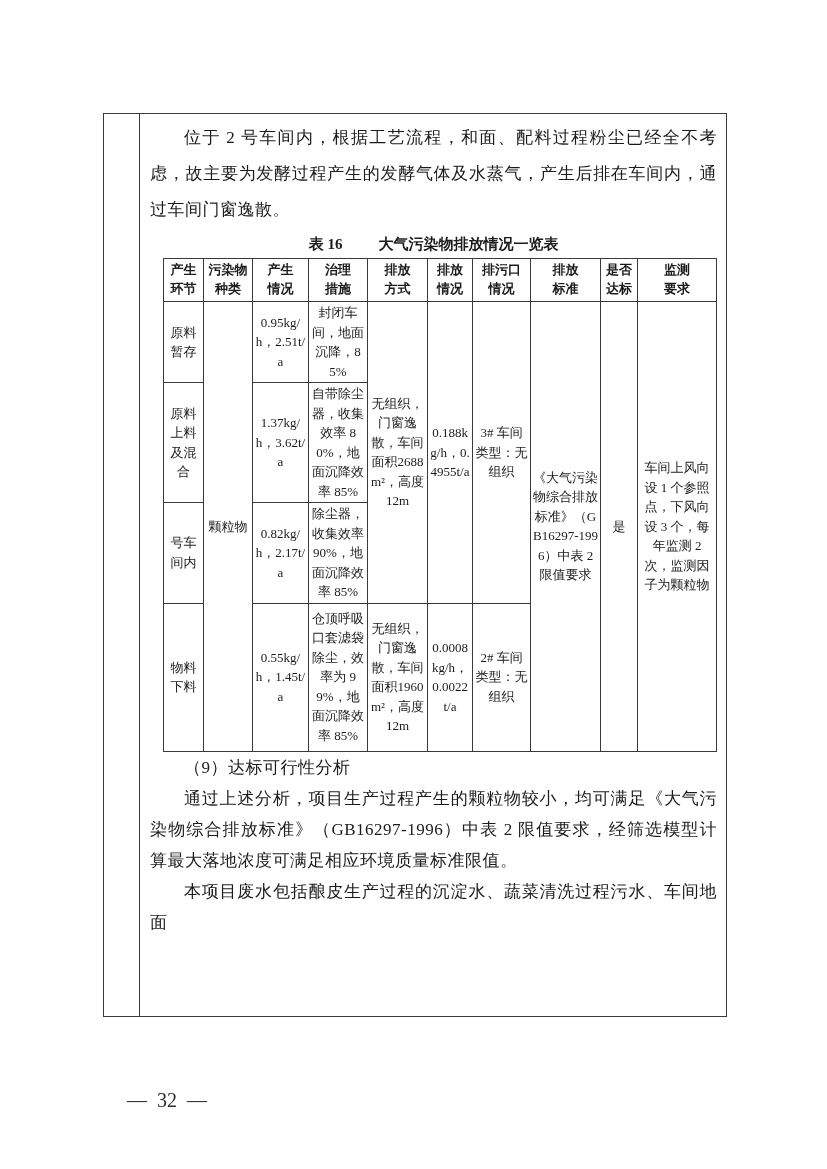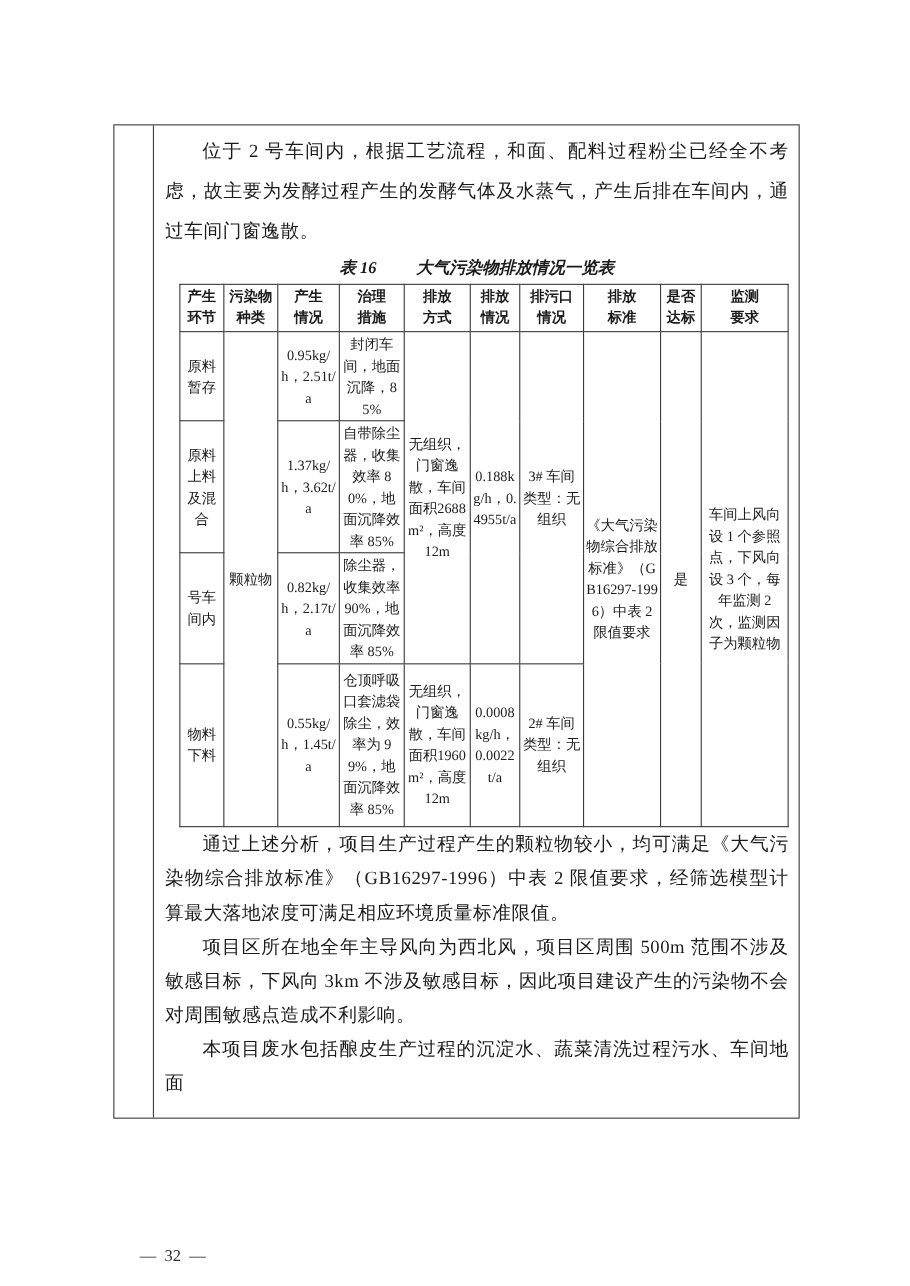--- a/index.html
+++ b/index.html
@@ -37,21 +37,20 @@
     letter-spacing:0.5px;
   }
   p.above { line-height:36px; }
   p.below { line-height:31px; }
   .caption {
     text-align:center;
     font-weight:bold;
     font-size:15px;
     line-height:26px;
     margin:3px 0 1px 0;
-    font-style:italic;
   }
   .caption .cap-title { margin-left:2.4em; }
   table.em-table {
     border-collapse:collapse;
     table-layout:fixed;
     width:553px;
     margin-left:13px;
     font-size:13px;
   }
   table.em-table th, table.em-table td {
@@ -67,22 +66,22 @@
     white-space:pre-line;
     height:43px;
     line-height:1.45;
   }
   tr.r1 > td { height:62px; }
   tr.r2 > td { height:100px;margin-top:32px; }
   tr.r3 > td { height:96px; }
   tr.r4 > td { height:148px; }
   .page-footer {
     position:absolute;
-    left:127px; top:1134px;
-    font-size:15px;
+    left:127px; top:1089px;
+    font-size:20px;
     color:#2c2c2c;
     white-space:pre;
   }
 </style>
 </head>
 <body>
 
 <div class="page">
   <div class="doc-box">
     <div class="side-col"></div>
@@ -158,21 +157,21 @@
             <td>物料下料</td>
             <td>0.55kg/h，1.45t/a</td>
             <td>仓顶呼吸口套滤袋除尘，效率为 99%，地面沉降效率 85%</td>
             <td>无组织，门窗逸散，车间面积1960m²，高度 12m</td>
             <td>0.0008kg/h，0.0022t/a</td>
             <td>2# 车间 类型：无组织</td>
           </tr>
         </tbody>
       </table>
 
+      <p class="body-para below">（9）达标可行性分析</p>
       <p class="body-para below">通过上述分析，项目生产过程产生的颗粒物较小，均可满足《大气污染物综合排放标准》（GB16297-1996）中表 2 限值要求，经筛选模型计算最大落地浓度可满足相应环境质量标准限值。</p>
-      <p class="body-para below">项目区所在地全年主导风向为西北风，项目区周围 500m 范围不涉及敏感目标，下风向 3km 不涉及敏感目标，因此项目建设产生的污染物不会对周围敏感点造成不利影响。</p>
       <p class="body-para below">本项目废水包括酿皮生产过程的沉淀水、蔬菜清洗过程污水、车间地面</p>
 
     </div>
   </div>
 
   <div class="page-footer">—  32  —</div>
 </div>
 
 </body></html>

